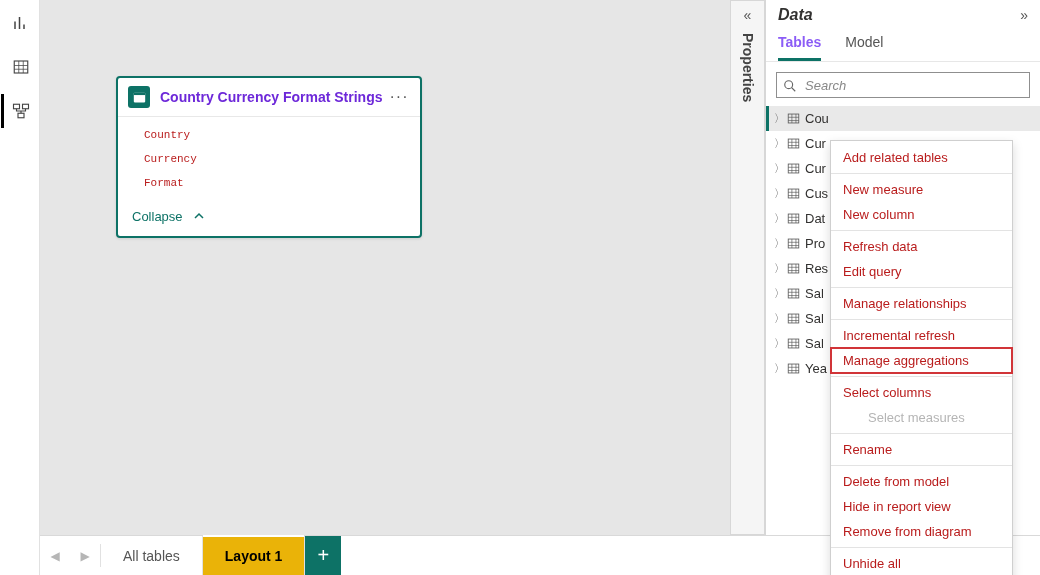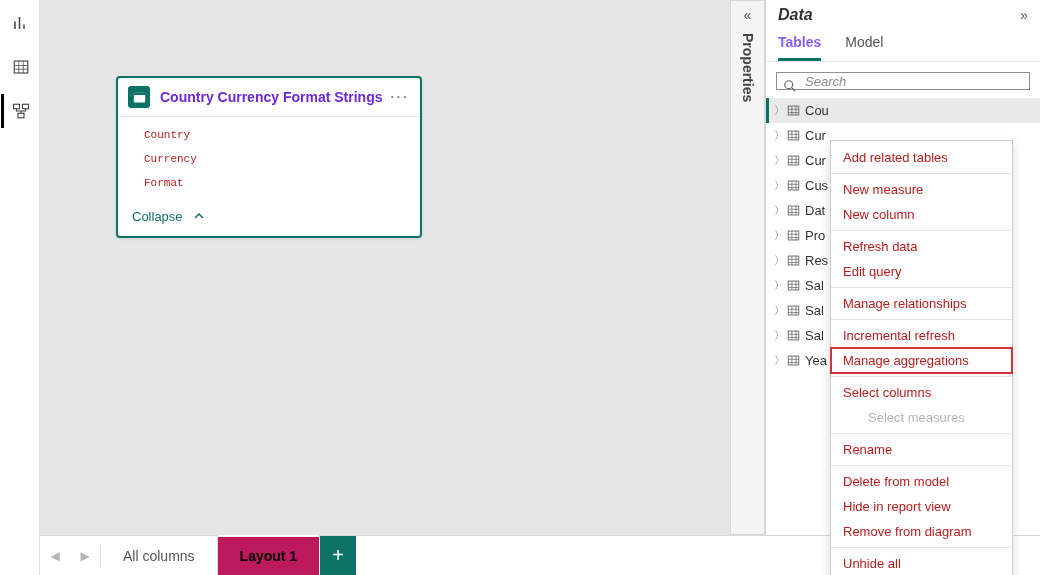--- a/index.html
+++ b/index.html
@@ -27,39 +27,39 @@
   .table-card .card-body { padding: 6px 0; }
   .table-card .field-row { padding: 6px 26px; font-size: 11px; color: #b91c1c; cursor: pointer; font-family: Liberation Mono, monospace; }
   .table-card .card-foot { padding: 8px 14px 12px; border-top: none; color: #0d7266; font-size: 13px; display: flex; align-items: center; cursor: pointer; gap: 7px; }
   .table-card .card-foot .chev { margin-left: 4px; }
 
   
   .bottom-bar { position: absolute; left: 40px; bottom: 0; right: 0; height: 40px; background: #fff; border-top: 1px solid #d9d9d9; display: flex; align-items: stretch; }
   .bottom-bar .nav-arrow { width: 30px; display: flex; align-items: center; justify-content: center; color: #b6b6b6; cursor: pointer; font-size: 12px; }
   .bottom-bar .vsep { width: 1px; background: #e1e1e1; margin: 8px 0; }
   .bottom-bar .tab { padding: 0 22px; display: flex; align-items: center; font-size: 14px; color: #555; cursor: pointer; border-right: 1px solid #e1e1e1; }
-  .bottom-bar .tab.active { background: #be185d; color: #000; font-weight: 600; position: relative; }
+  .bottom-bar .tab.active { background: #eab308; color: #000; font-weight: 600; position: relative; }
   .bottom-bar .tab.active::after { content: ""; position: absolute; left: 0; right: 0; top: -1px; height: 2px; background: #fff; }
   .bottom-bar .add-tab { width: 36px; background: #0d7266; display: flex; align-items: center; justify-content: center; color: #fff; font-size: 20px; cursor: pointer; }
 
   
   .properties-strip { position: absolute; right: 275px; top: 0; width: 35px; height: calc(100% - 40px); background: #f5f5f5; border: 1px solid #d7d7d7; display: flex; flex-direction: column; align-items: center; padding-top: 6px; }
   .properties-strip .expand-ico { font-size: 14px; color: #555; cursor: pointer; margin-bottom: 10px; }
   .properties-strip .vlabel { writing-mode: vertical-rl; font-size: 14px; color: #444; font-weight: 600; }
 
   
   .data-panel { position: absolute; right: 0; top: 0; width: 275px; height: calc(100% - 40px); background: #fff; border-left: 1px solid #d7d7d7; display: flex; flex-direction: column; }
   .data-panel .dp-head { display: flex; align-items: center; padding: 6px 12px 0 12px; }
   .data-panel .dp-title { font-size: 16px; font-weight: 600; flex: 1; font-style: italic; }
   .data-panel .dp-collapse { font-size: 14px; color: #555; cursor: pointer; }
   .data-panel .dp-tabs { display: flex; padding: 10px 12px 0 12px; gap: 24px; border-bottom: 1px solid #e7e7e7; }
   .data-panel .dp-tab { padding-bottom: 8px; font-size: 14px; color: #555; cursor: pointer; border-bottom: 2px solid transparent; }
   .data-panel .dp-tab.active { color: #8b5cf6; font-weight: 600; border-bottom: 3px solid #0d7266; }
   .data-panel .dp-search { margin: 10px 10px 6px; position: relative; }
-  .data-panel .dp-search input { width: 100%; height: 18px; padding: 4px 8px 4px 28px; border: 1px solid #8f8f8f; font-size: 13px; outline: none; font-style: normal; }
+  .data-panel .dp-search input { width: 100%; height: 26px; padding: 4px 8px 4px 28px; border: 1px solid #8f8f8f; font-size: 13px; outline: none; font-style: normal; }
   .data-panel .dp-search .sicon { position: absolute; left: 7px; top: 7px; color: #666; }
   .data-panel .dp-list { flex: 1; overflow: hidden; padding-top: 2px; }
   .data-panel .dp-item { display: flex; align-items: center; height: 25px; padding-left: 8px; font-size: 13px; cursor: pointer; }
   .data-panel .dp-item .caret { width: 12px; color: #666; font-size: 11px; }
   .data-panel .dp-item .tico { margin: 0 5px 0 1px; display: inline-flex; }
   .data-panel .dp-item .tico svg { width: 13px; height: 13px; }
   .data-panel .dp-item.selected { background: #e9e9e9; position: relative; }
   .data-panel .dp-item.selected::before { content: ""; position: absolute; left: 0; top: 0; bottom: 0; width: 3px; background: #0d7266; }
 
   
@@ -286,16 +286,16 @@
     <div class="cm-item">Hide in report view</div>
     <div class="cm-item">Remove from diagram</div>
     <div class="cm-sep"></div>
     <div class="cm-item">Unhide all</div>
   </div>
 
 <div class="bottom-bar">
   <div class="nav-arrow">◀</div>
   <div class="nav-arrow">▶</div>
   <div class="vsep"></div>
-  <div class="tab">All columns</div>
+  <div class="tab">All tables</div>
   <div class="tab active">Layout 1</div>
   <div class="add-tab">+</div>
 </div>
 
 </body></html>

